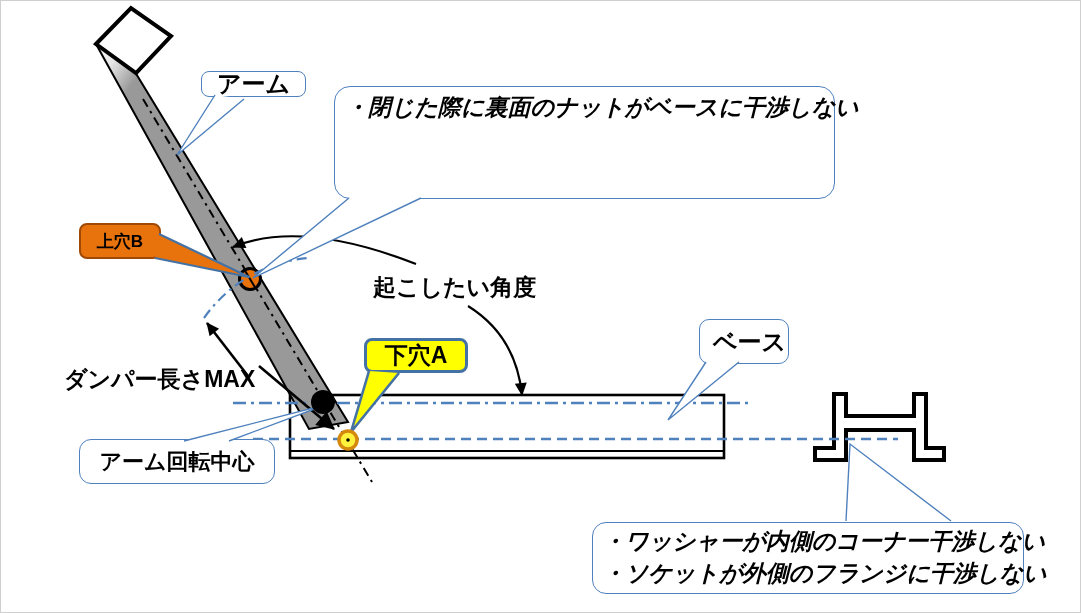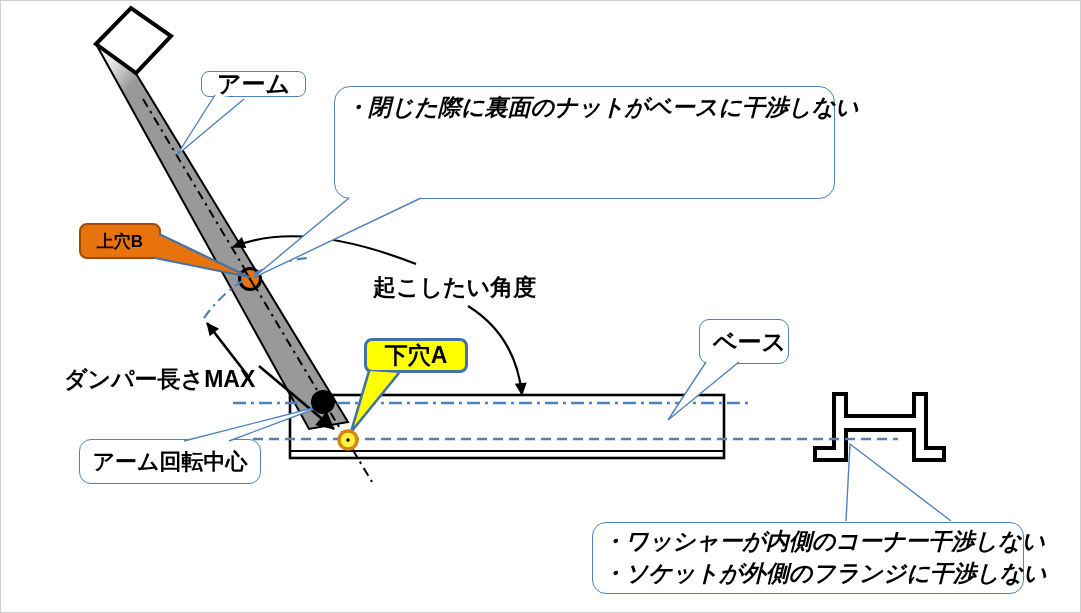--- a/index.html
+++ b/index.html
@@ -16,21 +16,21 @@
     position:absolute;z-index:2;background:#fff;border:1.4px solid #4F81BD;
     border-radius:16px;color:#000;box-sizing:border-box;
   }
   .callout-text{font-weight:bold;font-style:italic;font-size:23px;line-height:35px;white-space:pre;}
   .plain-label{display:flex;align-items:center;justify-content:center;font-weight:bold;}
   #top-callout{left:333px;top:85px;width:501px;height:113px;padding:3px 0 0 10px;}
   #bottom-callout{left:591px;top:521px;width:432px;height:72px;padding:2px 0 0 9px;border-radius:14px;}
   #bottom-callout .callout-text{line-height:32px;}
   #arm-label{left:200px;top:70px;width:105px;height:26px;font-size:24px;border-radius:8px;}
   #base-label{left:698px;top:318px;width:90px;height:45px;font-size:24px;border-radius:10px;padding-left:11px;}
-  #rotation-label{left:78px;top:438px;width:182px;height:45px;font-size:22px;border-radius:12px;}
+  #rotation-label{left:78px;top:438px;width:196px;height:45px;font-size:22px;border-radius:12px;}
   #upper-hole-label{left:78px;top:222px;width:82px;height:36px;font-size:17px;border-radius:8px;
     background:#E8720C;border:2.5px solid #9E4A06;}
   #lower-hole-label{left:363px;top:337px;width:104px;height:35px;font-size:23px;border-radius:8px;
     background:#FFFF00;border:3px solid #4472A4;}
   #angle-label{left:372px;top:271px;font-size:23px;font-weight:bold;}
   #damper-label{left:63px;top:350px;font-size:23px;font-weight:bold;margin-top:13px;}
 </style>
 </head>
 <body>
 

